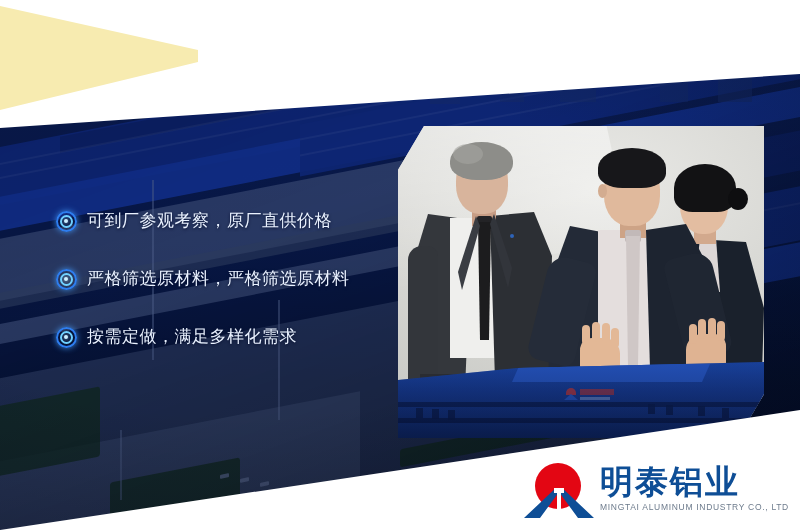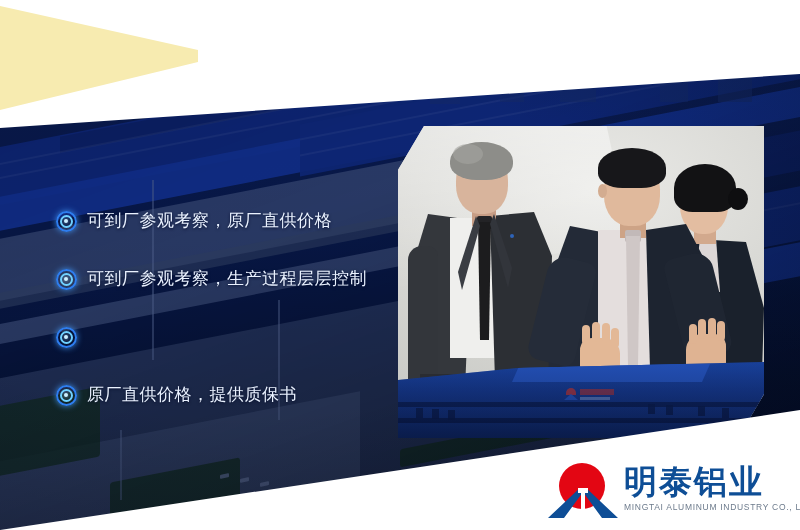--- a/index.html
+++ b/index.html
@@ -177,21 +177,21 @@
   .photo-factory-tint{position:absolute;inset:0;background:linear-gradient(180deg,rgba(20,55,140,.35),rgba(6,16,48,.55));}
 
   
   .bottom-white{
     position:absolute;left:0;bottom:0;width:800px;height:120px;
     background:#ffffff;
     clip-path:polygon(0 120px,800px 0,800px 120px);
   }
 
   
-  .logo{position:absolute;left:548px;top:462px;width:230px;height:58px;display:flex;align-items:flex-start;}
+  .logo{position:absolute;left:524px;top:462px;width:230px;height:58px;display:flex;align-items:flex-start;}
   .logo-mark{position:relative;width:70px;height:56px;flex:0 0 70px;}
   .logo-sun{position:absolute;left:11px;top:1px;width:46px;height:46px;border-radius:50%;background:#e30613;}
   .logo-mtn-b{position:absolute;left:0;top:27px;width:70px;height:29px;background:#0e4e96;
             clip-path:polygon(0 29px,16px 29px,35px 3px,54px 29px,70px 29px,35px -4px);}
   .logo-t{position:absolute;left:30px;top:26px;width:10px;height:28px;background:#ffffff;
           clip-path:polygon(0 0,10px 0,10px 5px,6.5px 5px,6.5px 28px,3.5px 28px,3.5px 5px,0 5px);}
   .logo-t-stem{position:absolute;left:33px;top:26px;width:4px;height:29px;background:#fff;}
   .logo-text{margin-left:6px;padding-top:2px;}
   .logo-cn{
     font-size:33px;font-weight:bold;color:#0e4e96;line-height:36px;letter-spacing:2px;
@@ -287,39 +287,32 @@
       </span>
       <span class="bullet-text">可到厂参观考察，原厂直供价格</span>
     </div>
 
     <div class="bullet">
       <span class="bullet-icon">
         <span class="r1"></span>
           <span class="r2"></span>
           <span class="r3"></span>
       </span>
-      <span class="bullet-text">可到厂参观考察，生产过程层层控制</span>
+      <span class="bullet-text">严格筛选原材料，严格筛选原材料</span>
     </div>
 
     <div class="bullet">
       <span class="bullet-icon">
         <span class="r1"></span>
           <span class="r2"></span>
           <span class="r3"></span>
       </span>
-    </div>
-
-    <div class="bullet">
-      <span class="bullet-icon">
-        <span class="r1"></span>
-          <span class="r2"></span>
-          <span class="r3"></span>
-      </span>
-      <span class="bullet-text">原厂直供价格，提供质保书</span>
-    </div>
+      <span class="bullet-text">按需定做，满足多样化需求</span>
+    </div>
+
 
   </div>
 
   <div class="photo">
     <div class="photo-bg"></div>
 
     <div>
       <div class="p1-coat-l"></div>
       <div class="p1-shirt"></div>
       <div class="p1-coat-r"></div>

